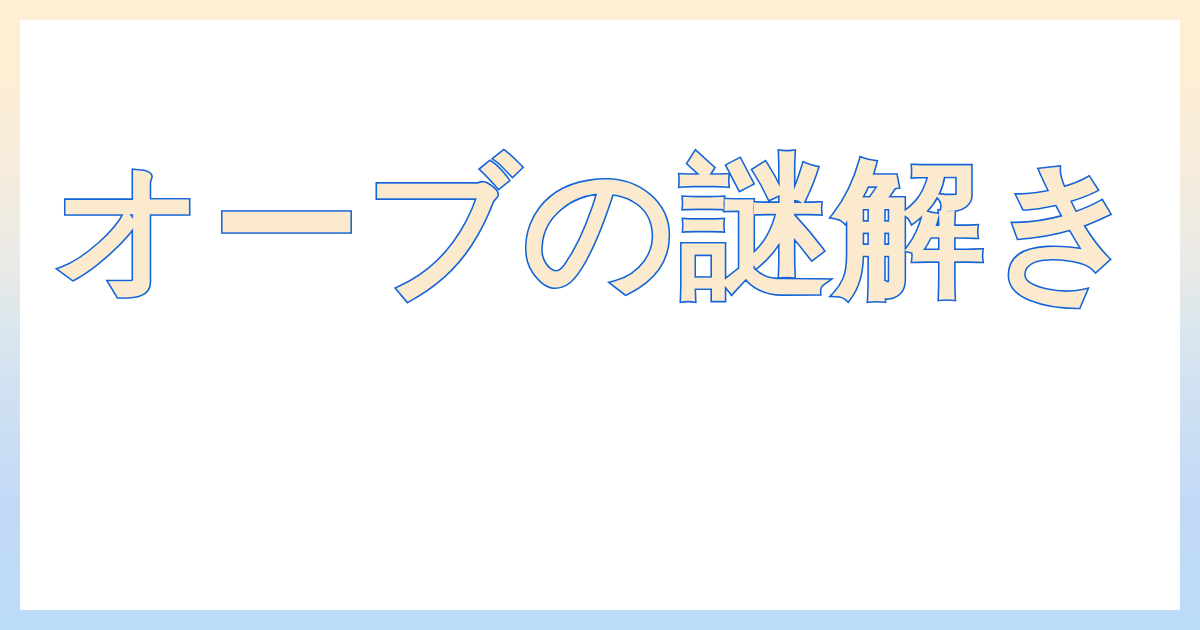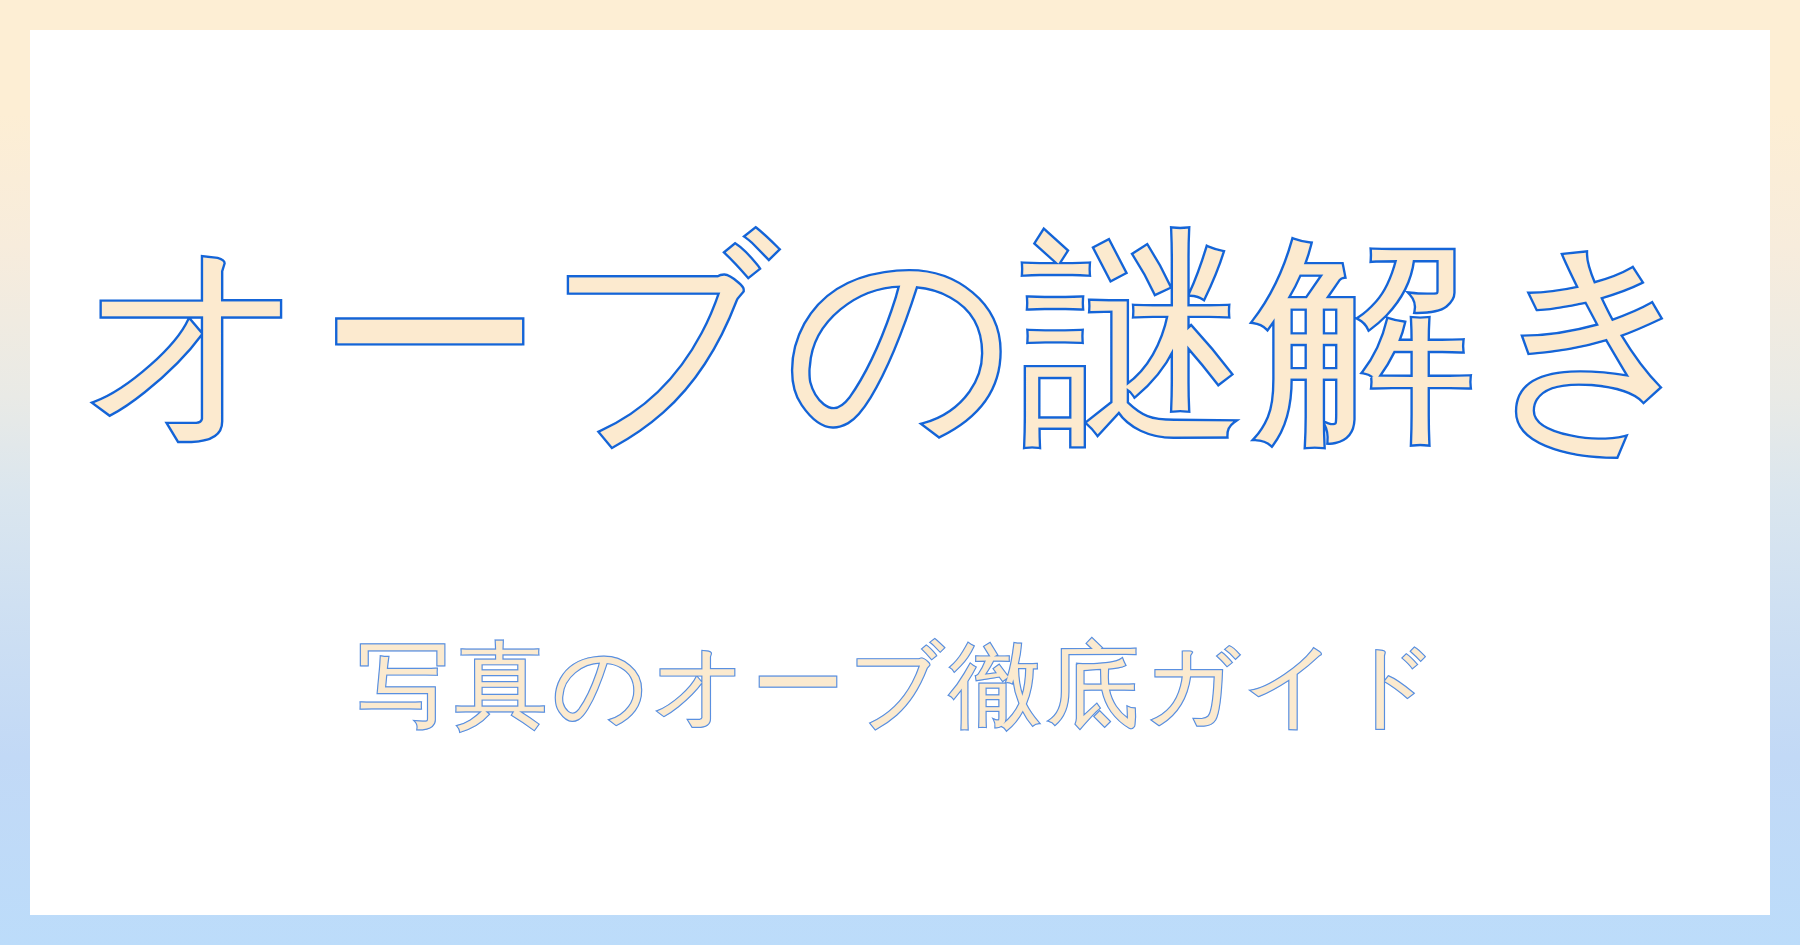--- a/index.html
+++ b/index.html
@@ -46,21 +46,21 @@
     overflow: hidden;
   }
 
   
   .outlined-text {
     position: absolute;
     left: 0;
     right: 0;
     text-align: center;
     white-space: nowrap;
-    font-weight: 400;
+    font-weight: 700;
     
     color: #fbeacf;
     -webkit-font-smoothing: antialiased;
   }
 
   
   .cover-title {
     top: 112px;
     height: 190px;
     line-height: 190px;
@@ -104,18 +104,15 @@
 <body>
 
 <div class="cover-frame">
 
   <div class="cover-stage">
 
     <div class="outlined-text cover-title">
       <span>オーブの謎解き</span>
     </div>
 
-    <div class="outlined-text cover-subtitle">
-      <span>写真のオーブ徹底ガイド</span>
-    </div>
 
   </div>
 </div>
 
 </body></html>

